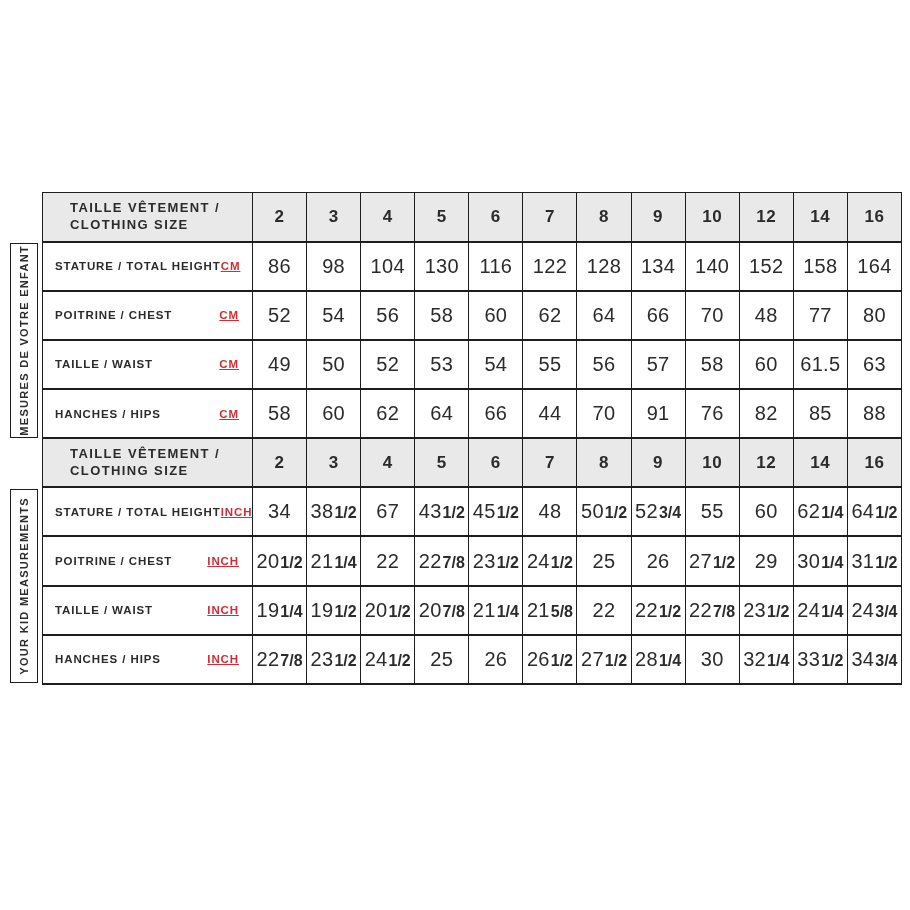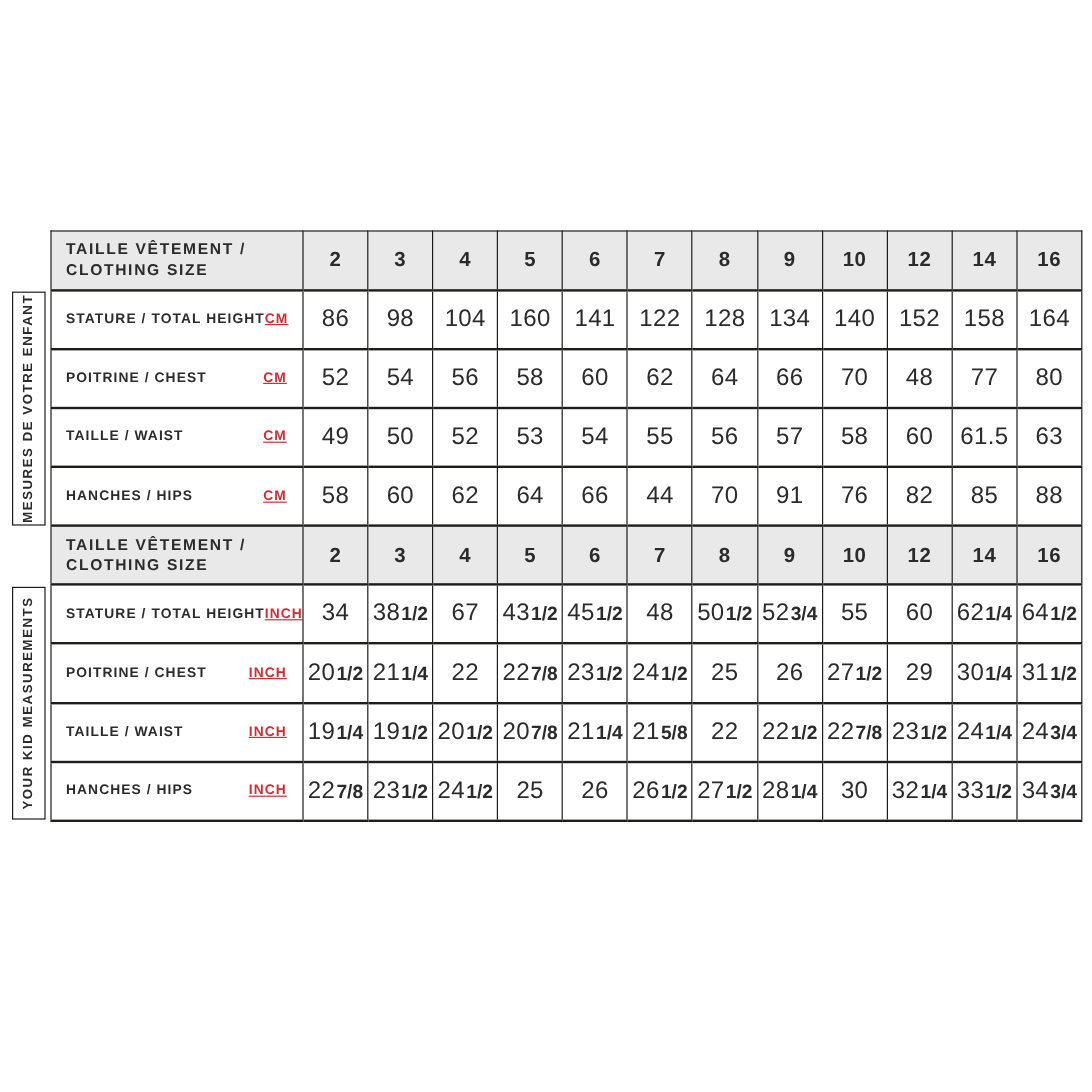--- a/index.html
+++ b/index.html
@@ -62,21 +62,21 @@
     border-bottom: 2px solid var(--border);
     padding: 0;
     box-sizing: border-box;
   }
   .size-table tr:first-child th { border-top-width: 1px; }
   .size-table tr { height: 49px; }
 
   .header-row th { background: var(--header-bg); }
   .header-label-cell { text-align: left; vertical-align: middle; }
   .hdr-lines {
-    padding-left: 12px;
+    padding-left: 27px;
     font-size: 13px;
     font-weight: bold;
     letter-spacing: 1.4px;
     line-height: 1.3;
     color: var(--text);
   }
   .size-cell {
     text-align: center;
     vertical-align: middle;
     font-size: 17px;
@@ -178,22 +178,22 @@
         <tr class="data-row">
           <th class="measure-label-cell">
             <div class="label-flex">
               <span class="measure-label">STATURE / TOTAL HEIGHT</span>
               <span class="unit-label">CM</span>
             </div>
           </th>
           <td class="value-cell"><span class="w">86</span></td>
           <td class="value-cell"><span class="w">98</span></td>
           <td class="value-cell"><span class="w">104</span></td>
-          <td class="value-cell"><span class="w">160</span></td>
-          <td class="value-cell"><span class="w">141</span></td>
+          <td class="value-cell"><span class="w">130</span></td>
+          <td class="value-cell"><span class="w">116</span></td>
           <td class="value-cell"><span class="w">122</span></td>
           <td class="value-cell"><span class="w">128</span></td>
           <td class="value-cell"><span class="w">134</span></td>
           <td class="value-cell"><span class="w">140</span></td>
           <td class="value-cell"><span class="w">152</span></td>
           <td class="value-cell"><span class="w">158</span></td>
           <td class="value-cell"><span class="w">164</span></td>
         </tr>
         <tr class="data-row">
           <th class="measure-label-cell">

